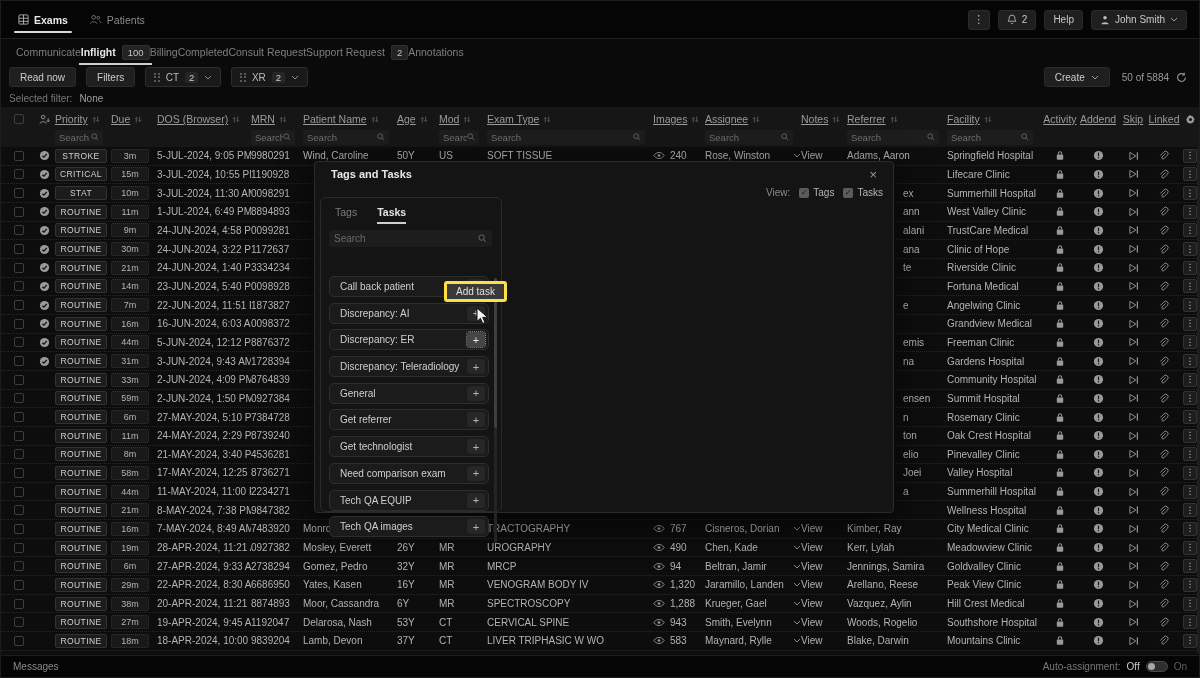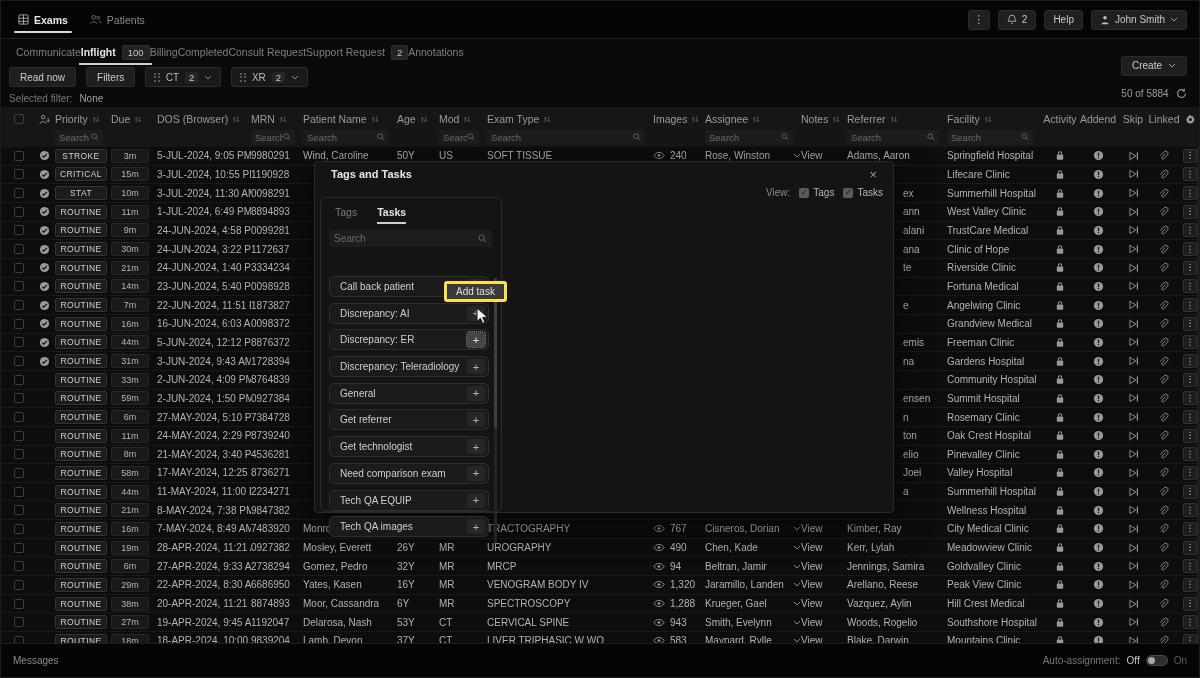--- a/index.html
+++ b/index.html
@@ -31,31 +31,31 @@
   .wl-badge { background:#232323; border:1px solid #303030; color:#c5c5c5; border-radius:2px; font-size:9.5px; padding:1px 5px; font-weight:normal; }
   .wl-badge:empty { display:none; }
 
   
   .toolbar { position:absolute; left:0; top:64px; width:1200px; height:24px; display:flex; align-items:center; gap:10px; padding:0 14px 0 8px; }
   .btn { height:20px; background:#1f1f1f; border:1px solid #2b2b2b; border-radius:3px; color:#cccccc; display:flex; align-items:center; gap:6px; padding:0 10px; font-size:10px; cursor:pointer; white-space:nowrap; }
   .chip { height:20px; background:#191919; border:1px solid #2d2d2d; border-radius:3px; color:#bbb; display:flex; align-items:center; gap:6px; padding:0 8px; font-size:10px; cursor:pointer; }
   .chip .count { background:#262626; border-radius:2px; padding:0 4px; font-size:9.5px; color:#ccc; }
   .dots { display:grid; grid-template-columns:2px 2px; grid-auto-rows:2px; gap:1.5px; }
   .dots i { background:#6e6e6e; border-radius:50%; }
-  .toolbar-right { margin-left:auto; display:flex; align-items:center; gap:12px;flex-direction:column; }
+  .toolbar-right { margin-left:auto; display:flex; align-items:center; gap:12px; }
   .result-count { color:#9a9a9a; font-size:10px; display:flex; align-items:center; gap:7px; }
 
   .filterline { position:absolute; left:8px; top:88px; height:18px; display:flex; align-items:center; gap:7px; color:#777; font-size:10px; }
   .filterline .val { color:#9f9f9f; }
 
   
   .tablewrap { position:absolute; left:0; top:106px; width:1200px; height:550px; background:#0d0d0d; }
   .cols { display:grid; grid-template-columns:24px 22px 56px 46px 94px 52px 94px 42px 48px 166px 52px 96px 46px 100px 94px 38px 38px 32px 30px 22px; padding-left:8px; align-items:center; }
   .thead { background:#161616; height:40px; }
-  .thead .labels { height:20px; padding-top:4px; color:#9a9a9a; }
+  .thead .labels { height:20px; padding-top:4px; color:#9a9a9a;text-decoration:underline; }
   .thead .labels .hcell { display:flex; align-items:center; gap:4px; white-space:nowrap; }
   .thead .labels .hcell.center { justify-content:center; }
   .searchrow { height:20px; }
   .searchbox { display:flex; align-items:center; height:15px; background:#1d1d1d; border-radius:2px; margin-right:8px; padding:0 4px; }
   .searchbox input { flex:1; min-width:0; background:transparent; border:none; outline:none; color:#9a9a9a; font-size:9.5px; font-family:"Liberation Sans",sans-serif; }
   .searchbox input::placeholder { color:#6e6e6e; }
   .rows { position:absolute; top:40px; left:0; right:0; bottom:0; overflow:hidden; }
   .row { height:18.67px; border-bottom:1px dotted #262626; cursor:pointer; }
   .cell { white-space:nowrap; overflow:hidden; color:#b3b3b3; font-size:10px; }
   .prio-chip { display:inline-flex; justify-content:center; align-items:center; height:14px; width:52px; background:#1c1c1c; border:1px solid #333; border-radius:2px; color:#d0d0d0; font-size:8.5px; font-weight:normal; letter-spacing:.4px; }
@@ -91,21 +91,21 @@
   .task-item .lbl { flex:1; color:#cfcfcf; font-size:10px; white-space:nowrap; overflow:hidden; }
   .task-add { width:18px; height:15px; border-radius:3px; background:#272727; color:#b5b5b5; font-size:11px; display:flex; align-items:center; justify-content:center; cursor:pointer; }
   .task-item.hovered .task-add { background:#454545; outline:1px dotted #8a8a8a; color:#e5e5e5; }
   .panel-scroll { position:absolute; right:4px; top:80px; width:3px; height:265px; background:#242424; border-radius:2px; }
   .panel-scroll .thumb { position:absolute; top:0; left:0; width:3px; height:150px; background:#3f3f3f; border-radius:2px; }
   .empty-msg { position:absolute; left:200px; top:186px; width:366px; text-align:center; color:#8a8a8a; font-size:10.5px; }
   .tooltip { position:absolute; left:443px; top:280px; background:#3a3a3a; border:3px solid #fde047; color:#e0e0e0; font-size:10px; border-radius:3px; padding:2px 9px; z-index:30; }
   .cursor { position:absolute; left:475px; top:306px; z-index:40; pointer-events:none; }
 
   
-  .statusbar { position:absolute; left:0; bottom:0; width:1200px; height:34px; background:#050505; border-top:1px solid #1d1d1d; display:flex; align-items:center; padding:0 14px 0 12px; color:#8a8a8a; font-size:10px; }
+  .statusbar { position:absolute; left:0; bottom:0; width:1200px; height:22px; background:#050505; border-top:1px solid #1d1d1d; display:flex; align-items:center; padding:0 14px 0 12px; color:#8a8a8a; font-size:10px; }
   .sb-right { margin-left:auto; display:flex; align-items:center; gap:6px; }
   .sb-off { color:#c9c9c9; }
   .sb-on { color:#5f5f5f; }
   .toggle { width:22px; height:11px; background:#2e2e2e; border:1px solid #4a4a4a; border-radius:6px; position:relative; cursor:pointer; }
   .toggle .knob { position:absolute; left:1px; top:1px; width:7px; height:7px; border-radius:50%; background:#a8a8a8; }
   .muted { color:#777; }
 </style>
 </head>
 <body>
 

